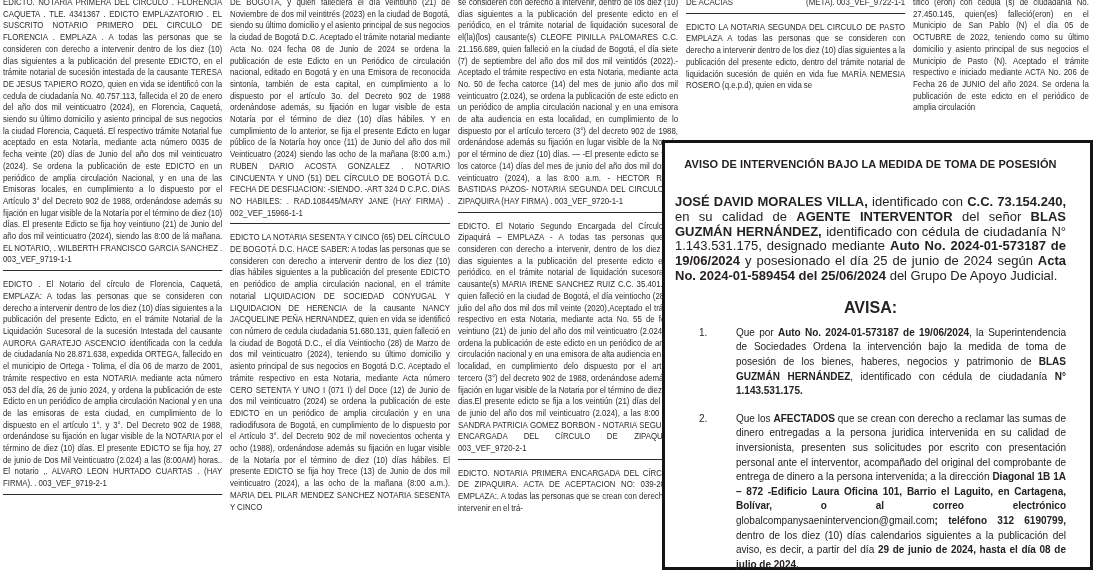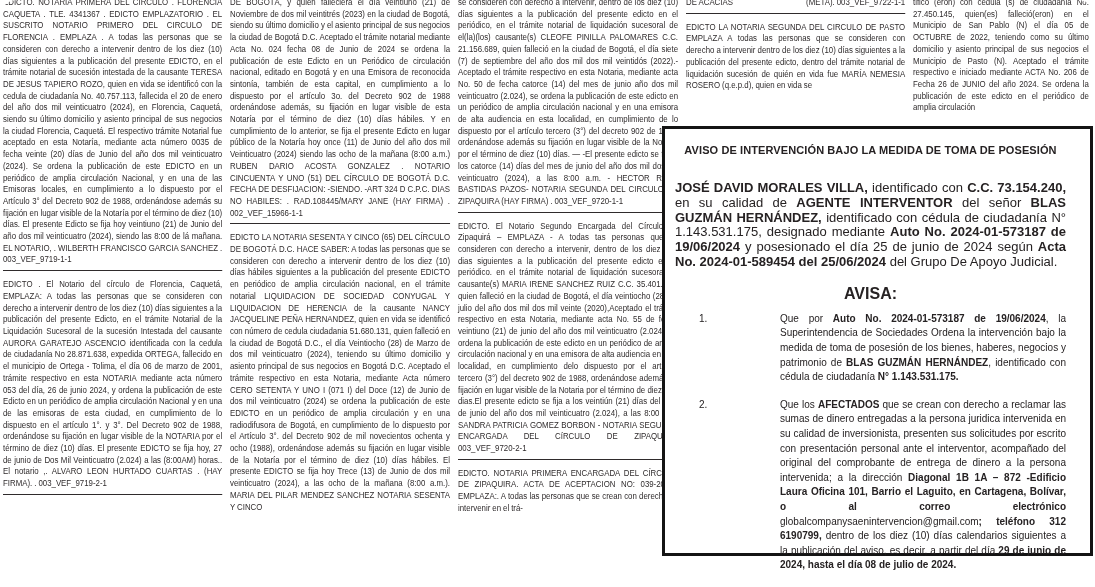--- a/index.html
+++ b/index.html
@@ -1,46 +1,46 @@
 <!DOCTYPE html>
 <html><head>
 <meta charset="utf-8">
 <style>
   html,body{margin:0;padding:0;background:#ffffff;}
   .page{
     position:relative; width:1095px; height:587px; background:#ffffff;
-    overflow:hidden; font-family:"Liberation Sans", sans-serif; color:#2f2b2c;border-radius:17px;
+    overflow:hidden; font-family:"Liberation Sans", sans-serif; color:#2f2b2c;
   }
   
   .col{
     position:absolute; top:-4px; transform:scaleX(0.818); transform-origin:0 0;
     font-size:9.6px; line-height:11.7px; text-align:justify;
     word-spacing:-0.2px; letter-spacing:0px;
   }
   .c1{left:3px;   width:268px;}
   .c2{left:230px; width:269px;}
   .c3{left:458px; width:269px;}
   .c4{left:686px; width:268px;}
   .c5{left:913px; width:215px;}
   .notice{margin:0 0 8px 0;}
   .notice.rule{border-bottom:1.5px solid #2f2b2c; padding-bottom:5px; margin-bottom:7px;}
   .notice.split{display:flex; justify-content:space-between;}
   
   .aviso{
-    position:absolute; left:662px; top:126px; width:431px; height:430px;
+    position:absolute; left:662px; top:140px; width:431px; height:430px;
     border:3px solid #141414; box-sizing:border-box; background:#ffffff;
     padding:10px 24px 20px 10px; color:#262223;
   }
   .aviso-title{text-align:center; font-weight:700; font-size:11px; margin:5px 0 0 0; letter-spacing:0.1px;}
   .aviso-intro{font-size:13px; line-height:14.8px; text-align:justify; margin:25px 0 0 0;}
   .aviso-heading{text-align:center; font-weight:700; font-size:16px; margin:15px 0 0 0;}
   .aviso-list{margin:9px 0 0 0;}
   .aviso-item{display:flex; font-size:10px; line-height:14.6px; margin-bottom:13px;}
   .aviso-item .num{flex:0 0 37px; margin-left:24px;}
-  .aviso-item .itxt{flex:1; text-align:justify;margin-left:44px;}
+  .aviso-item .itxt{flex:1; text-align:justify;}
   .u{}
   b{font-weight:700;}
 </style>
 </head>
 <body>
 
 <div class="page">
 
   <div class="col c1" id="col-1">
       <div class="notice rule">EDICTO. NOTARIA PRIMERA DEL CÍRCULO . FLORENCIA CAQUETA . TLE. 4341367 . EDICTO EMPLAZATORIO . EL SUSCRITO NOTARIO PRIMERO DEL CIRCULO DE FLORENCIA . EMPLAZA . A todas las personas que se consideren con derecho a intervenir dentro de los diez (10) días siguientes a la publicación del presente EDICTO, en el trámite notarial de  sucesión intestada de la causante TERESA DE JESUS TAPIERO ROZO, quien en vida se identificó con la cedula de ciudadanía No. 40.757.113, fallecida el 20 de enero  del año dos mil veinticuatro (2024), en Florencia, Caquetá, siendo su último domicilio y  asiento principal de sus negocios la ciudad Florencia, Caquetá. El respectivo trámite Notarial fue aceptado en esta Notaría, mediante acta número  0035 de fecha veinte (20) días de Junio del año dos mil veinticuatro (2024). Se ordena la publicación de este EDICTO en un periódico de amplia circulación  Nacional, y en una de las Emisoras locales, en cumplimiento a lo dispuesto por el  Artículo 3° del Decreto 902 de 1988, ordenándose además su fijación en lugar visible de la Notaría por el término de diez (10) días. El presente Edicto se fija hoy veintiuno (21) de Junio del año dos mil veinticuatro  (2024), siendo las 8:00 de lá mañana. EL NOTARIO, . WILBERTH FRANCISCO GARCIA SANCHEZ . 003_VEF_9719-1-1</div>

